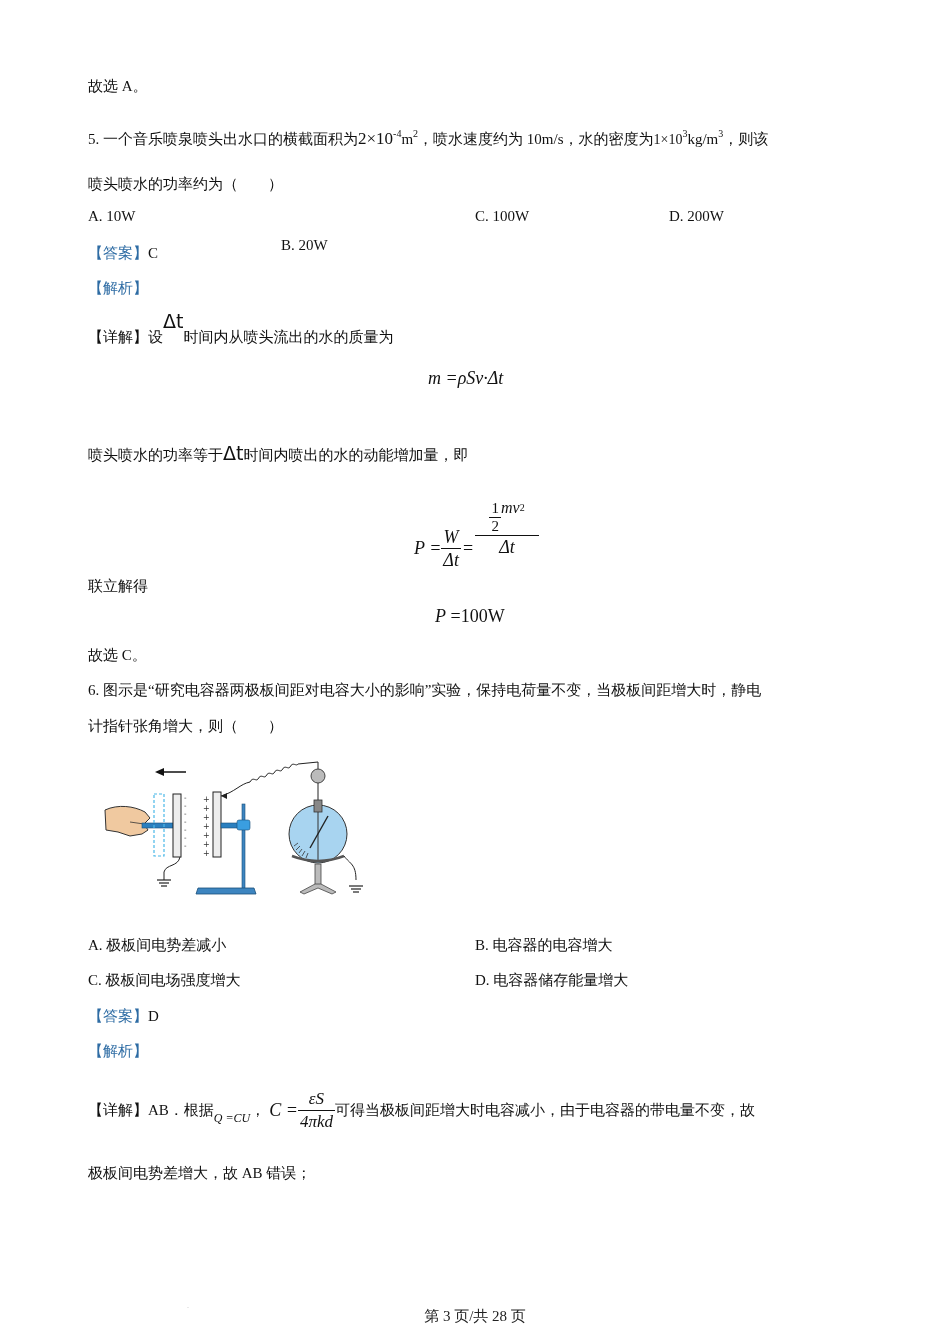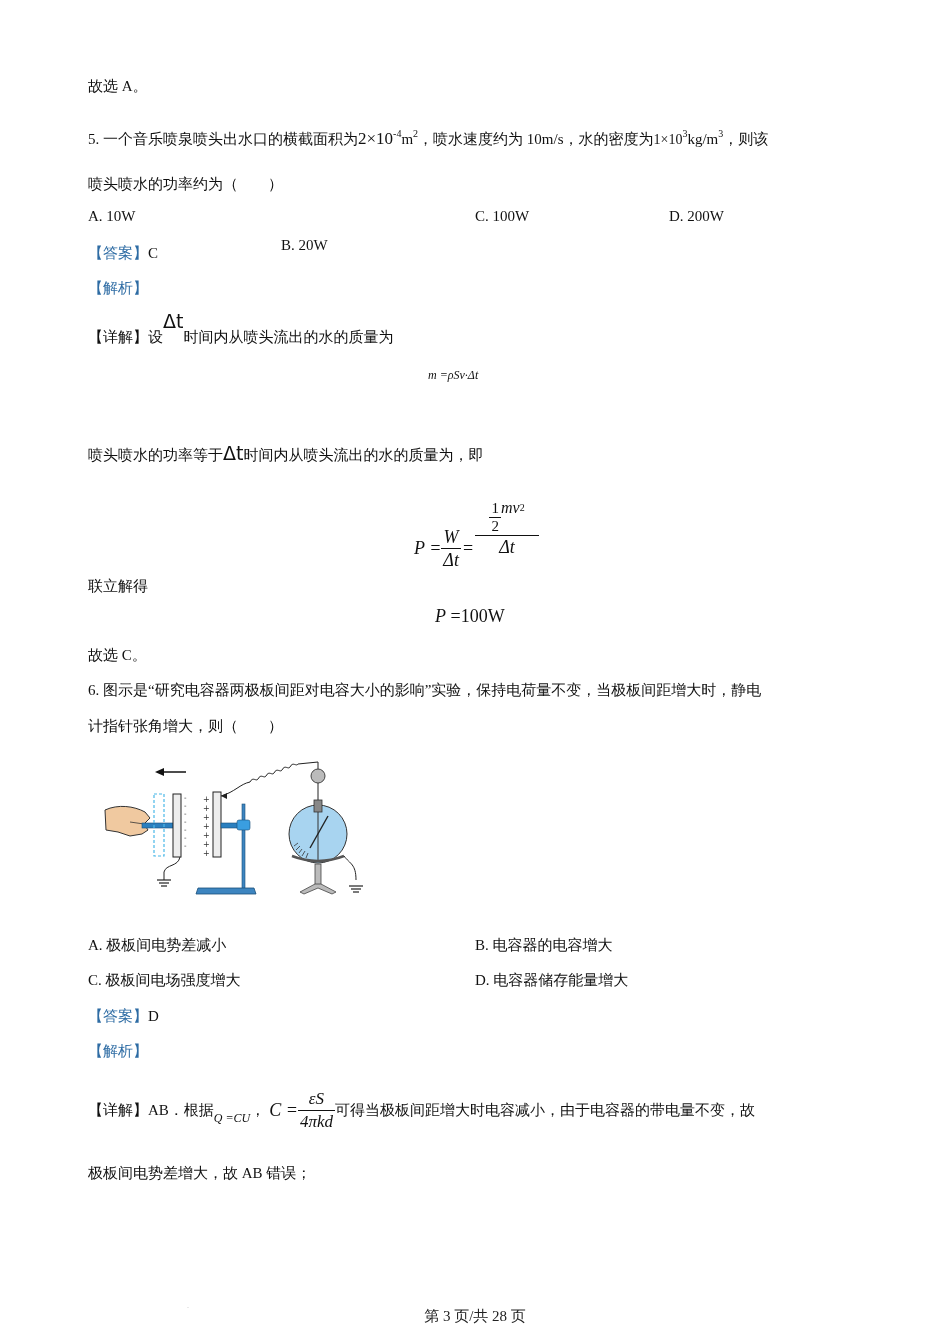--- a/index.html
+++ b/index.html
@@ -39,24 +39,24 @@
 
 <div class="abs line" style="top:243px;">
   <span class="tag">【答案】</span><span>C</span>
 </div>
 <div class="abs line tag" style="top:278px;">【解析】</div>
 
 <div class="abs line" style="top:325px;">
   <span>【详解】</span><span>设</span><span class="big-delta" style="position:relative; top:-14px;">Δt</span><span>时间内从喷头流出的水的质量为</span>
 </div>
 
-<div class="abs math" style="top:368px; left:428px; font-size:12px;">m =ρSv·Δt</div>
+<div class="abs math" style="top:368px; left:428px; font-size:18px;">m =ρSv·Δt</div>
 
 <div class="abs line" style="top:443px;">
-  <span>喷头喷水的功率等于</span><span class="big-delta">Δt</span><span>时间内从喷头流出的水的质量为，即</span>
+  <span>喷头喷水的功率等于</span><span class="big-delta">Δt</span><span>时间内喷出的水的动能增加量，即</span>
 </div>
 
 <div class="abs math" style="top:486px; left:414px; font-size:18px; display:flex; align-items:center;">
   <span style="margin-top:40px;">P =</span>
   <span class="frac" style="margin-top:40px;">
     <span class="num">W</span>
     <span class="den">Δt</span>
   </span>
   <span style="margin-top:40px; padding:0 2px;" class="upright">=</span>
   <span class="frac">

